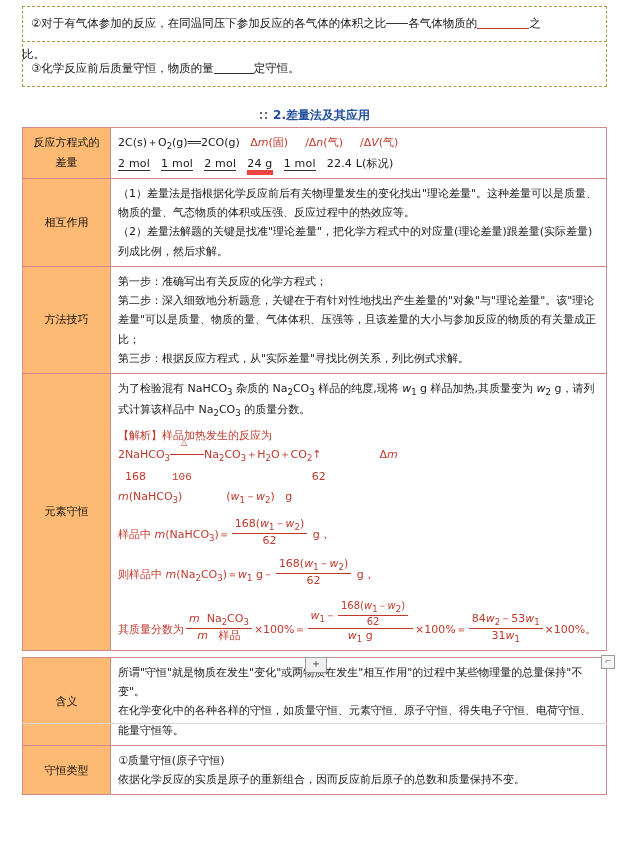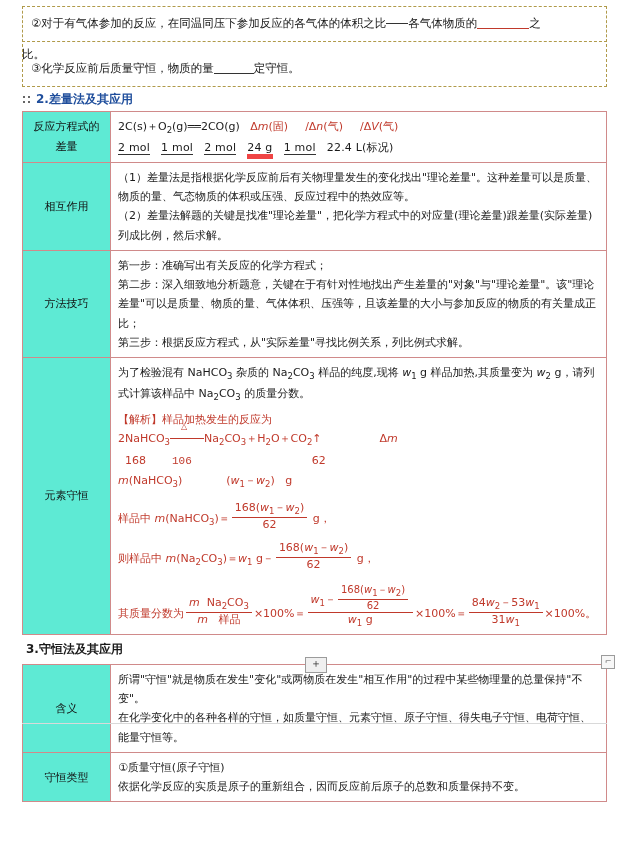--- a/index.html
+++ b/index.html
@@ -57,23 +57,24 @@
     line-height: 1.9;
     font-size: 11.5px;
     margin: 1px 0 4px 0;
   }
 
   
   .sec-head {
     font-weight: bold;
     font-size: 12px;
     color: #1f4e9c;
-    margin: 4px 0 3px 0;
+    margin: 20px 0 3px 0;
     display: flex;
     align-items: center;
+    justify-content: center;
   }
   .sec-head .grip {
     display: inline-block;
     width: 9px;
     height: 9px;
     margin-right: 5px;
     background:
       radial-gradient(circle at 2px 2px, #666 1px, transparent 1.2px),
       radial-gradient(circle at 7px 2px, #666 1px, transparent 1.2px),
       radial-gradient(circle at 2px 7px, #666 1px, transparent 1.2px),
@@ -94,21 +95,21 @@
   }
   table.doc td {
     border: 1px solid #d08a8a;
     vertical-align: middle;
     padding: 5px 7px;
     font-size: 11px;
     line-height: 1.75;
   }
   td.label {
     width: 88px;
-    background: #5eead4;
+    background: #fdba74;
     text-align: center;
     color: #111;
   }
   td.body { background: #ffffff; }
   td.body p { margin: 0; }
 
   .red { color: #c0392b; }
 
   
   .eqrow span { margin-right: 10px; }
@@ -268,23 +269,20 @@
             则样品中 <i>m</i>(Na<sub>2</sub>CO<sub>3</sub>)＝<i>w</i><sub>1</sub> g－<span class="frac"><span class="num">168(<i>w</i><sub>1</sub>－<i>w</i><sub>2</sub>)</span><span class="den">62</span></span> g，
           </p>
           <p class="red ex-line" style="margin-top:12px;">
             其质量分数为<span class="frac"><span class="num"><i>m</i>&nbsp;&nbsp;Na<sub>2</sub>CO<sub>3</sub></span><span class="den"><i>m</i>&nbsp;&nbsp;&nbsp;样品</span></span>×100%＝<span class="frac"><span class="num"><i>w</i><sub>1</sub>－<span class="frac small"><span class="num">168(<i>w</i><sub>1</sub>－<i>w</i><sub>2</sub>)</span><span class="den">62</span></span></span><span class="den"><i>w</i><sub>1</sub> g</span></span>×100%＝<span class="frac"><span class="num">84<i>w</i><sub>2</sub>－53<i>w</i><sub>1</sub></span><span class="den">31<i>w</i><sub>1</sub></span></span>×100%。
           </p>
         </td>
       </tr>
     </tbody>
   </table>
 
-  <div class="sec-head2">
-    <span>3.守恒法及其应用</span>
-  </div>
 
   <div class="plus-handle">＋</div>
   <div class="corner-handle">⌐</div>
 
   <table class="doc" style="margin-top:6px;">
     <colgroup>
         <col style="width:88px">
         <col>
       </colgroup>
     <tbody>

